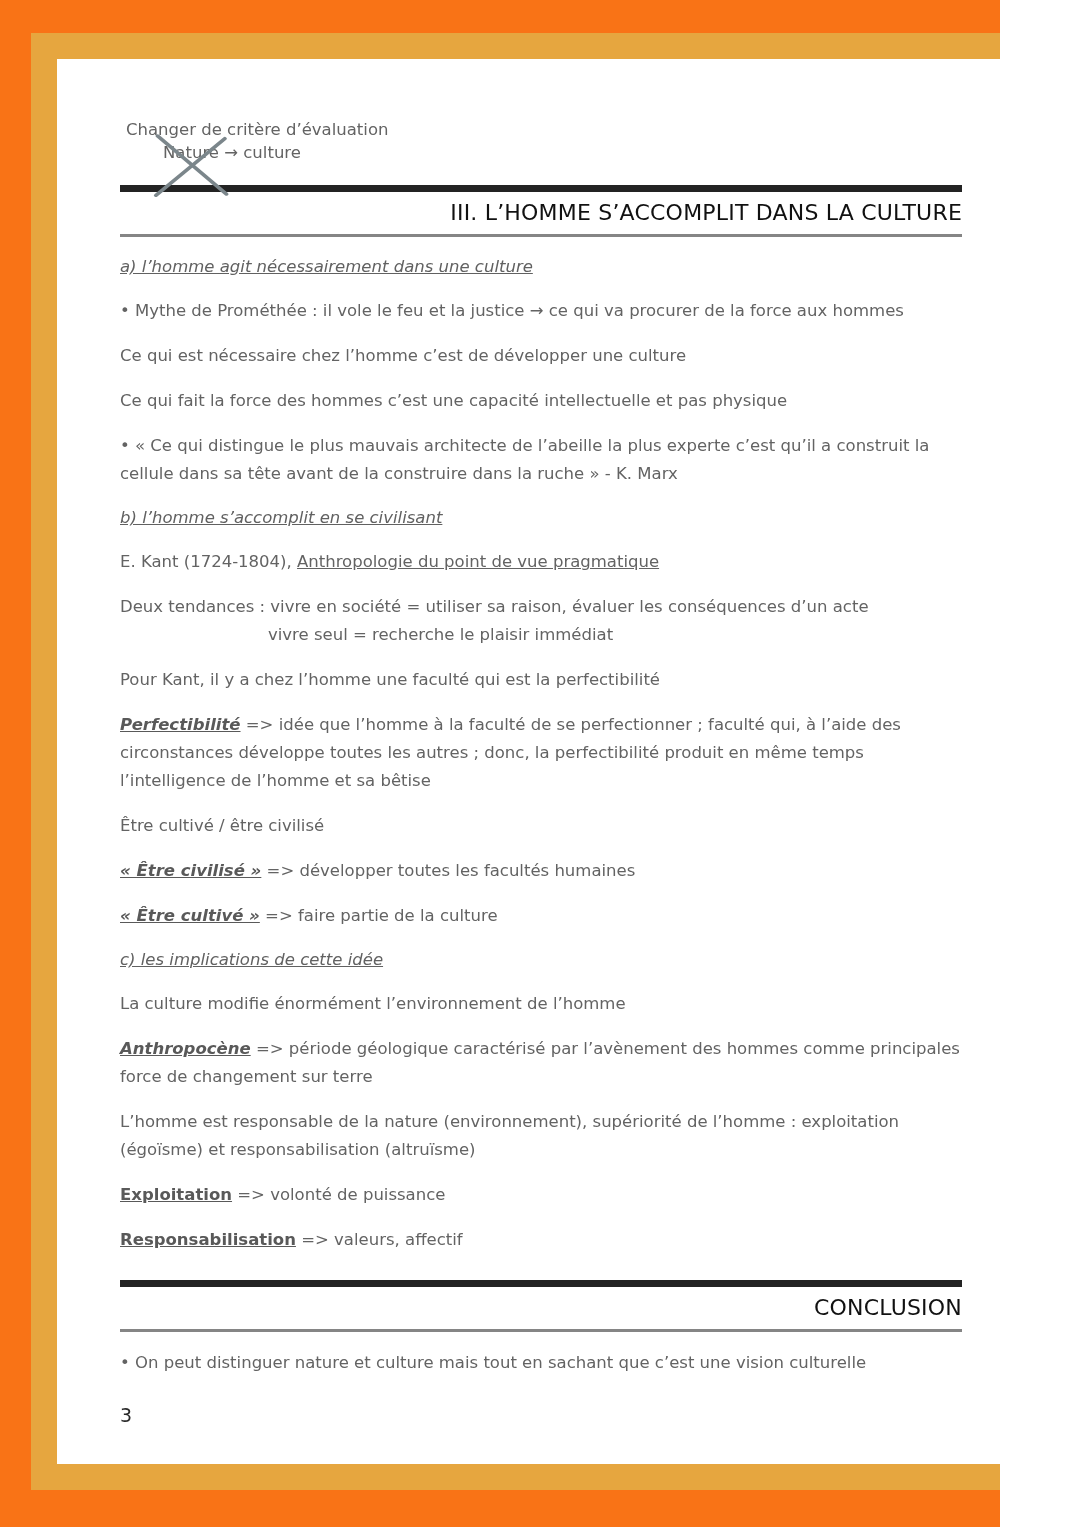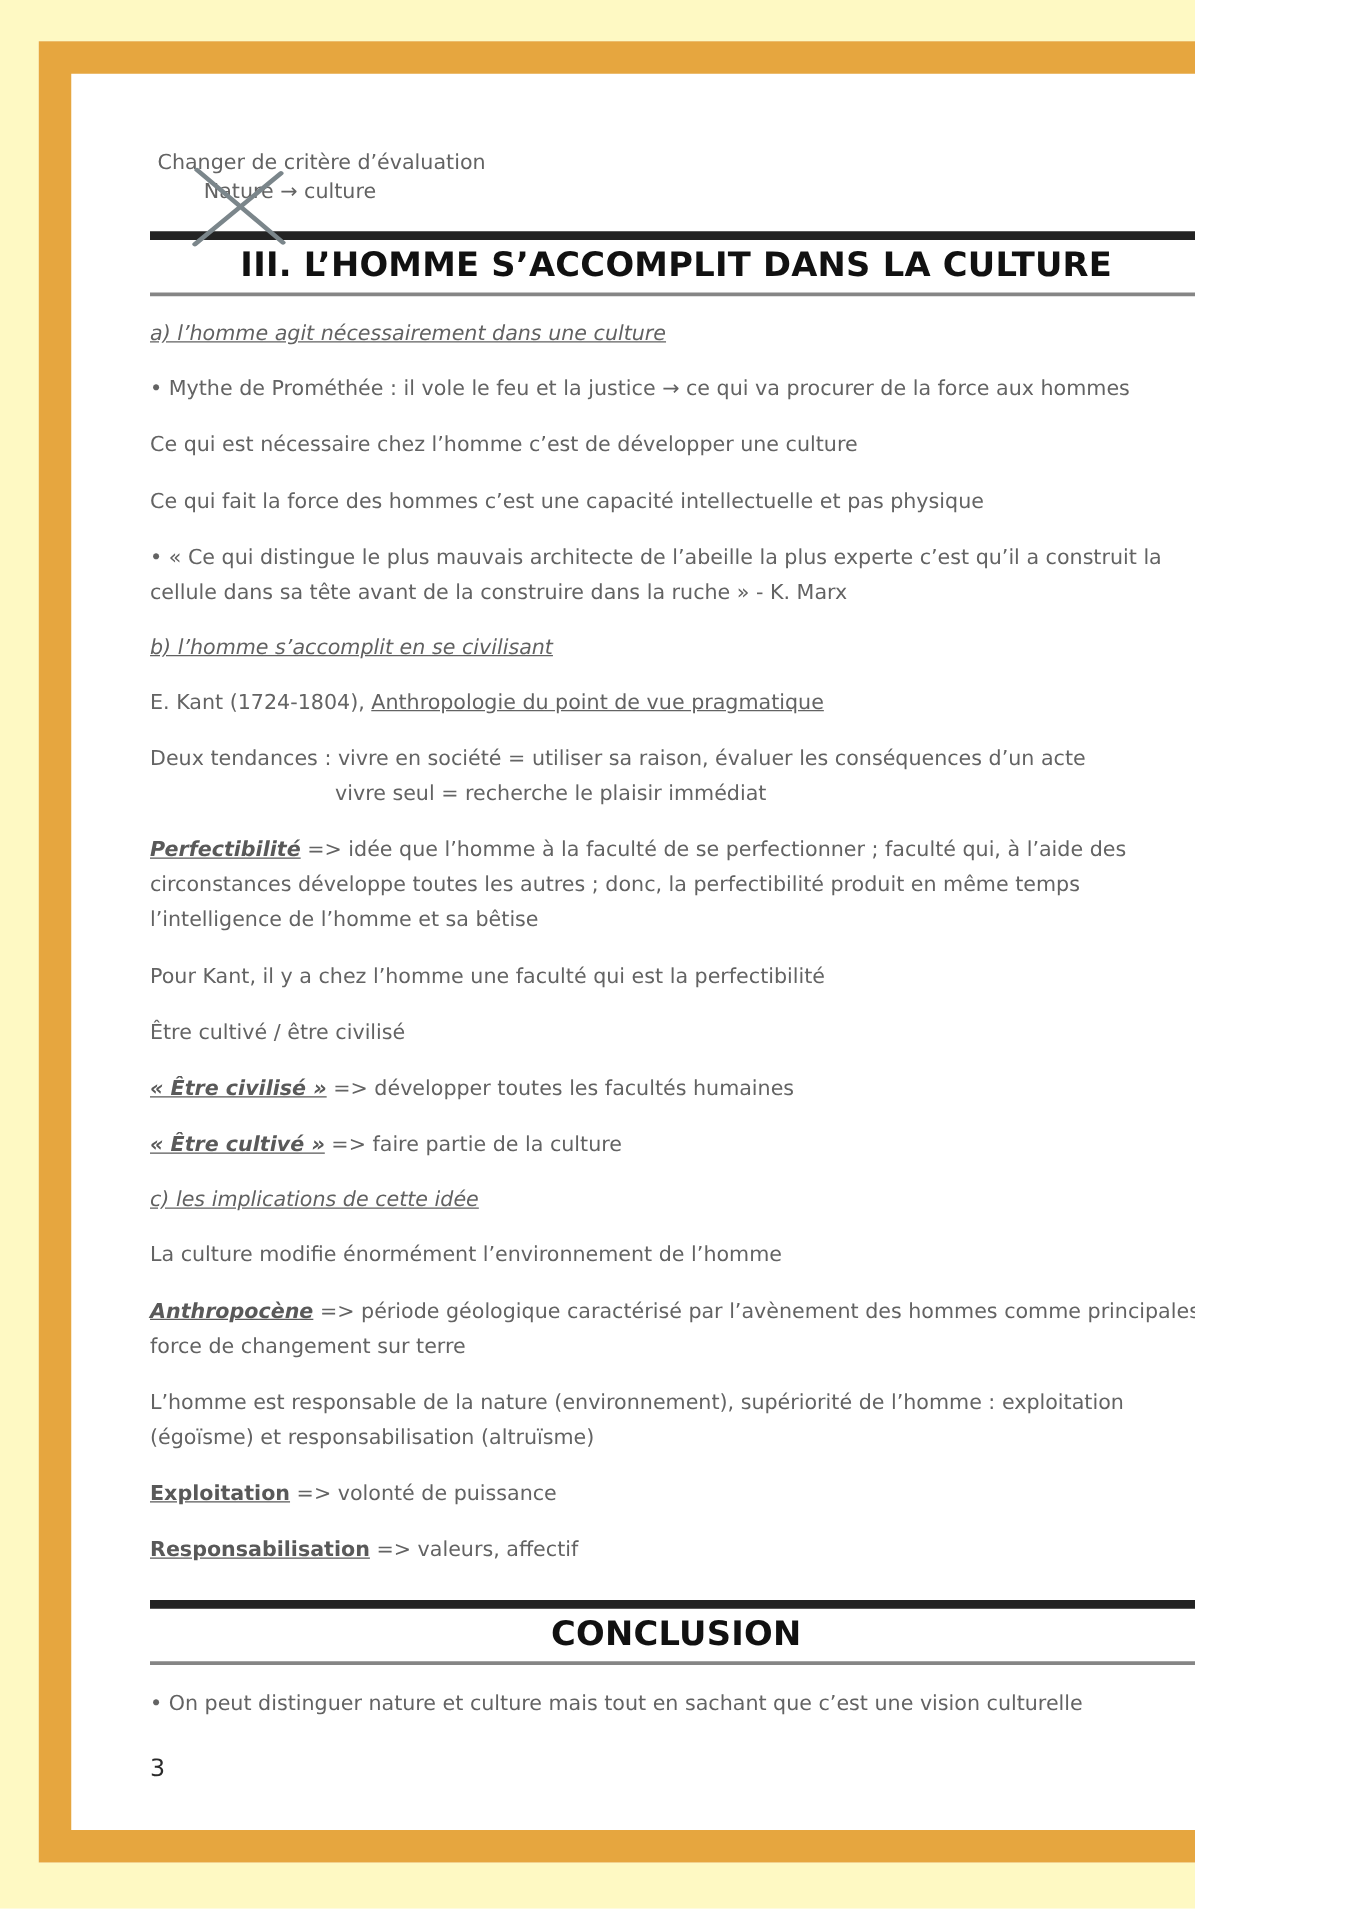--- a/index.html
+++ b/index.html
@@ -1,37 +1,38 @@
 <!DOCTYPE html>
 <html><head>
 <meta charset="utf-8">
 <style>
   html,body{margin:0;padding:0;background:#ffffff;}
   .page{
-    position:relative;width:956px;height:1527px;background:#fef9c3;overflow:hidden;
+    position:relative;width:956px;height:1527px;background:#f97316;overflow:hidden;
     font-family:"DejaVu Sans","Liberation Sans",sans-serif;
+    padding-left:44px;
   }
   .frame{
     position:absolute;left:31px;top:33px;width:1018px;height:1457px;
     box-sizing:border-box;border:26px solid #E6A63F;background:#ffffff;
   }
   .content{
     position:relative;height:100%;box-sizing:border-box;
     padding:59px 61px 0 63px;
     color:#636363;font-size:16.5px;line-height:28px;
   }
   .note-line1{margin-left:6px;line-height:23px;}
   .note-line2{margin-left:43px;line-height:23px;}
   .struck{position:relative;display:inline-block;}
   .x-svg{position:absolute;left:-12px;top:-9px;width:82px;height:66px;overflow:visible;pointer-events:none;}
   .x-svg line{stroke:#7b868b;stroke-width:5;stroke-linecap:round;fill:none;}
   .rule-thick{height:7px;background:#232323;margin-top:21px;}
   .rule-thick.conclusion-rule{margin-top:26px;}
   .main-title{
-    font-size:27px;font-weight:bold;color:#111111;text-align:center;
+    font-size:22px;font-weight:normal;color:#111111;text-align:right;
     margin-top:7px;line-height:27px;letter-spacing:0.2px;
   }
   .rule-thin{height:3px;background:#858585;margin-top:8px;}
   .sub-heading{
     text-align:left;font-style:italic;text-decoration:underline;
     margin:16px 0 0;line-height:27px;color:#616161;
   }
   p.body{margin:17px 0 0;}
   .indent2{padding-left:148px;}
   .term{font-weight:bold;text-decoration:underline;color:#595959;}
@@ -68,22 +69,22 @@
 
       <div class="sub-heading">a) l’homme agit nécessairement dans une culture</div>
       <p class="body">• Mythe de Prométhée : il vole le feu et la justice → ce qui va procurer de la force aux hommes</p>
       <p class="body">Ce qui est nécessaire chez l’homme c’est de développer une culture</p>
       <p class="body">Ce qui fait la force des hommes c’est une capacité intellectuelle et pas physique</p>
       <p class="body">• « Ce qui distingue le plus mauvais architecte de l’abeille la plus experte c’est qu’il a construit la cellule dans sa tête avant de la construire dans la ruche » - K. Marx</p>
 
       <div class="sub-heading">b) l’homme s’accomplit en se civilisant</div>
       <p class="body"><span>E. Kant (1724-1804), </span><span class="book">Anthropologie du point de vue pragmatique</span></p>
       <p class="body"><span>Deux tendances : vivre en société = utiliser sa raison, évaluer les conséquences d’un acte</span><br><span class="indent2" style="display:inline-block;">vivre seul = recherche le plaisir immédiat</span></p>
+      <p class="body">Pour Kant, il y a chez l’homme une faculté qui est la perfectibilité</p>
       <p class="body"><span class="term it">Perfectibilité</span><span> =&gt; idée que l’homme à la faculté de se perfectionner ; faculté qui, à l’aide des circonstances développe toutes les autres ; donc, la perfectibilité produit en même temps l’intelligence de l’homme et sa bêtise</span></p>
-      <p class="body">Pour Kant, il y a chez l’homme une faculté qui est la perfectibilité</p>
       <p class="body">Être cultivé / être civilisé</p>
       <p class="body"><span class="term it">« Être civilisé »</span><span> =&gt; développer toutes les facultés humaines</span></p>
       <p class="body"><span class="term it">« Être cultivé »</span><span> =&gt; faire partie de la culture</span></p>
 
       <div class="sub-heading">c) les implications de cette idée</div>
       <p class="body">La culture modifie énormément l’environnement de l’homme</p>
       <p class="body"><span class="term it">Anthropocène</span><span> =&gt; période géologique caractérisé par l’avènement des hommes comme principales force de changement sur terre</span></p>
       <p class="body">L’homme est responsable de la nature (environnement), supériorité de l’homme : exploitation (égoïsme) et responsabilisation (altruïsme)</p>
       <p class="body"><span class="term">Exploitation</span><span> =&gt; volonté de puissance</span></p>
       <p class="body"><span class="term">Responsabilisation</span><span> =&gt; valeurs, affectif</span></p>

